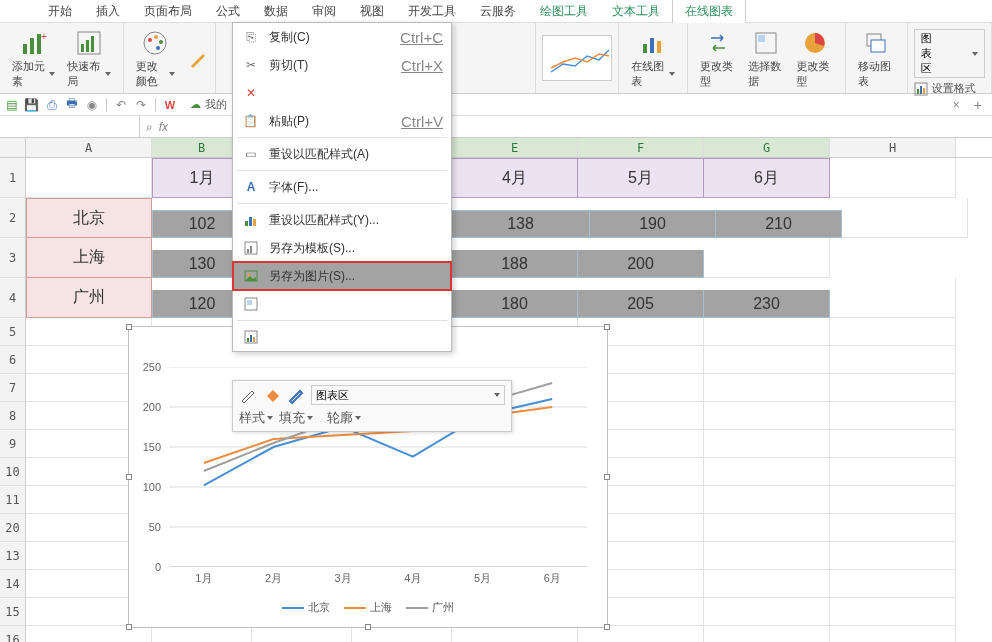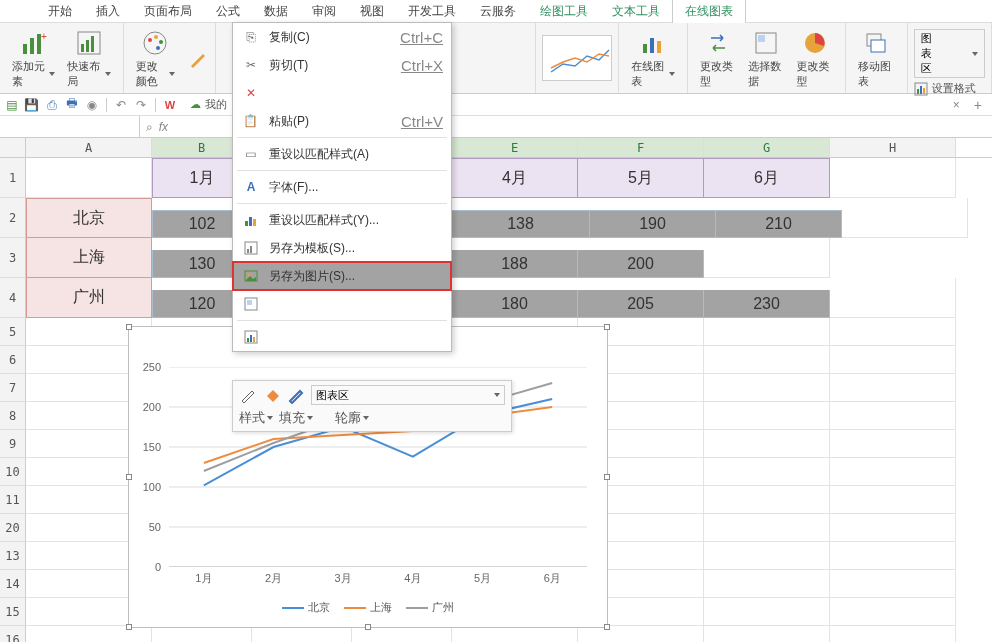--- a/index.html
+++ b/index.html
@@ -537,21 +537,21 @@
     <div class="mini-field">
         <span>图表区</span>
         <span class="triangle-down"></span>
       </div>
   </div>
   <div class="mini-row2">
     <span style="width:26px;text-align:center">样式</span>
       <span class="triangle-down"></span>
     <span style="width:26px;text-align:center;margin-left:4px">填充</span>
       <span class="triangle-down"></span>
-    <span style="width:26px;text-align:center;margin-left:20px">轮廓</span>
+    <span style="width:26px;text-align:center;margin-left:12px">轮廓</span>
       <span class="triangle-down"></span>
   </div>
 </div>
 
 <div class="context-menu">
   <div class="menu-item">
       <span class="micn">⎘</span>
       <span class="mlbl">复制(C)</span>
       <span class="mshort">Ctrl+C</span>
     </div>

